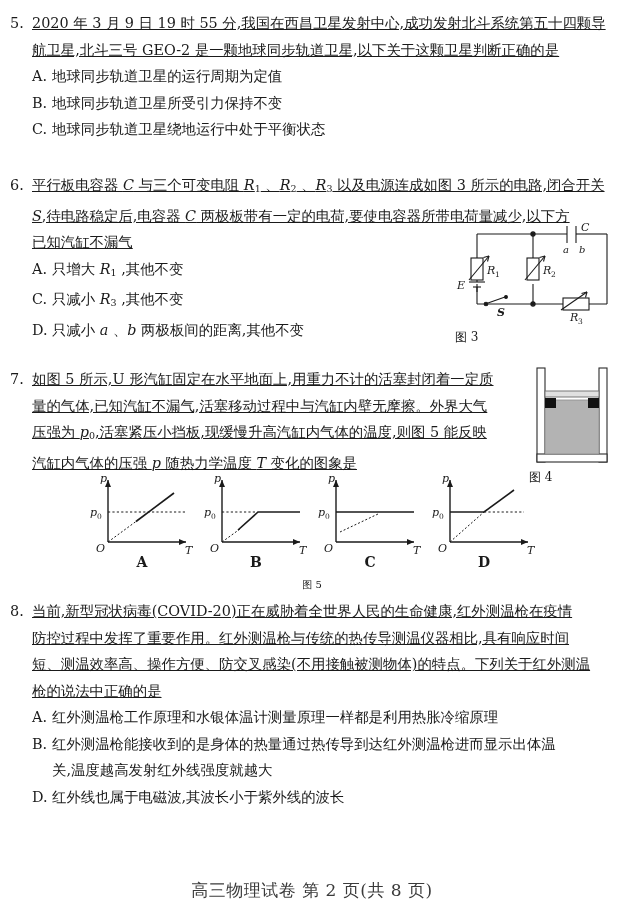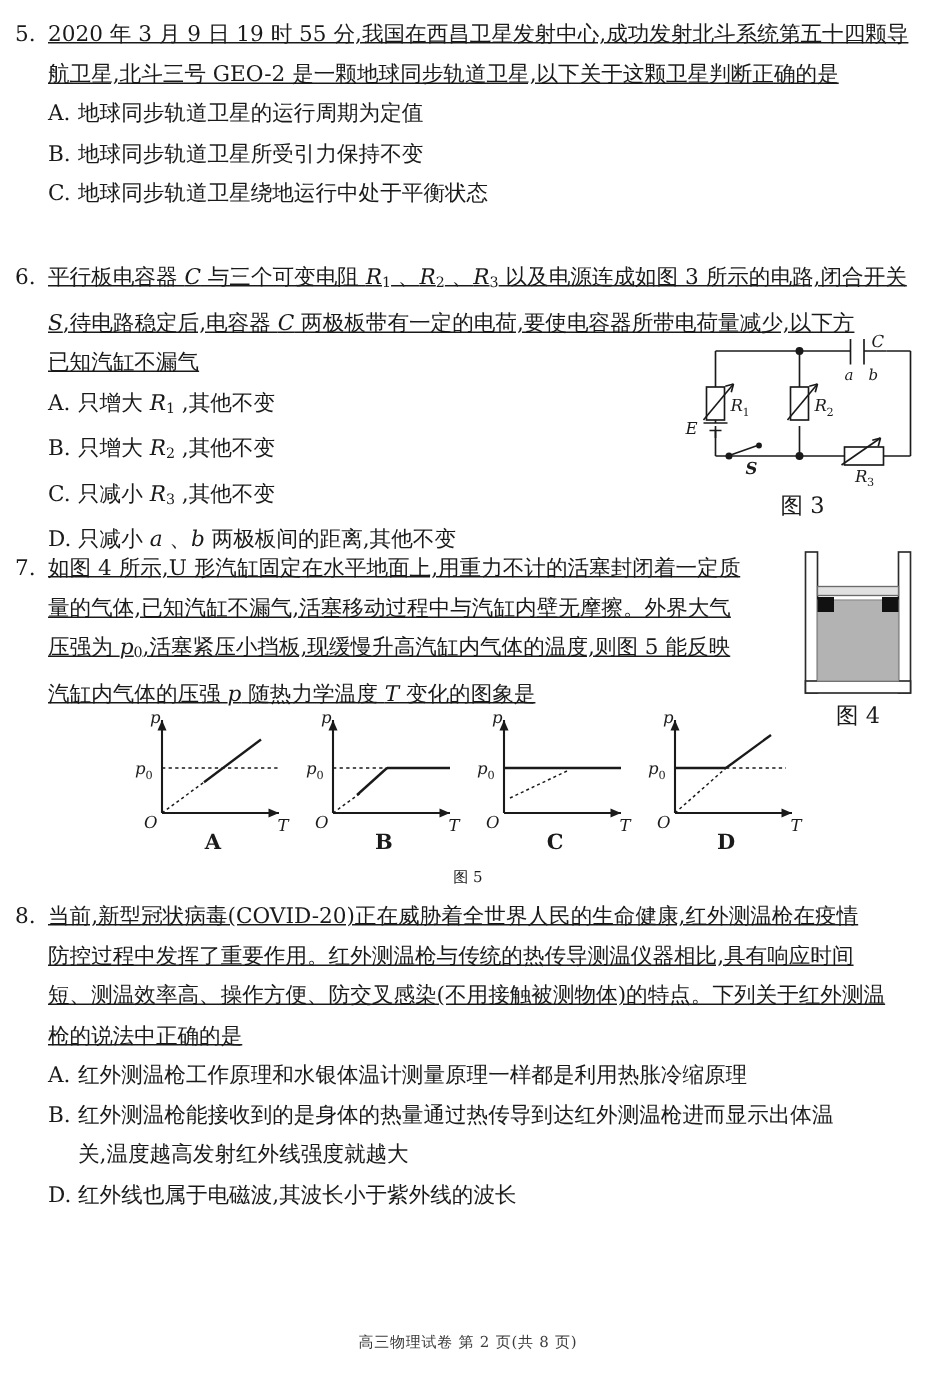--- a/index.html
+++ b/index.html
@@ -53,22 +53,22 @@
 
   
   .fig3-wrap {
     position: absolute;
     left: 455px;
     top: 222px;
     width: 160px;
     height: 120px;
   }
   .fig-cap {
-    text-align: center;
-    font-size: 15px;
+    text-align: left;
+    font-size: 12px;
     line-height: 15px;
   }
 
   
   .fig4-wrap {
     position: absolute;
     left: 529px;
     top: 366px;
     width: 86px;
     height: 118px;
@@ -105,21 +105,21 @@
     font-size: 10px;
   }
 
   
   .footer {
     position: absolute;
     left: 0;
     bottom: 16px;
     width: 624px;
     text-align: center;
-    font-size: 10px;
+    font-size: 17px;
     color: #3a3a3a;
     letter-spacing: 0.5px;
   }
 
   svg { display: block; }
   svg text { font-family: "DejaVu Serif", "Liberation Serif", serif; }
 </style>
 </head>
 <body>
 
@@ -144,23 +144,20 @@
   <div class="q" style="position:absolute; left:10px; top:172px; width:604px;">
     <div class="q-line">
       <span class="num">6.</span><span>平行板电容器 <span class="it">C</span> 与三个可变电阻 <span class="it">R</span><span class="sub">1</span> 、<span class="it">R</span><span class="sub">2</span> 、<span class="it">R</span><span class="sub">3</span> 以及电源连成如图 3 所示的电路,闭合开关</span>
     </div>
     <div class="q-line indent">
       <span class="it">S</span>,待电路稳定后,电容器 <span class="it">C</span> 两极板带有一定的电荷,要使电容器所带电荷量减少,以下方
     </div>
     <div class="q-line indent">已知汽缸不漏气</div>
     <div class="opt">
       <span class="opt-label">A.</span><span>只增大 <span class="it">R</span><span class="sub">1</span> ,其他不变</span>
-    </div>
-    <div class="opt">
-      <span class="opt-label">B.</span><span>只增大 <span class="it">R</span><span class="sub">2</span> ,其他不变</span>
     </div>
     <div class="opt">
       <span class="opt-label">C.</span><span>只减小 <span class="it">R</span><span class="sub">3</span> ,其他不变</span>
     </div>
     <div class="opt">
       <span class="opt-label">D.</span><span>只减小 <span class="it">a</span> 、<span class="it">b</span> 两极板间的距离,其他不变</span>
     </div>
   </div>
 
   <div class="fig3-wrap">
@@ -221,21 +218,21 @@
         <text x="123" y="102" font-size="7.5" font-style="normal">3</text>
         <text x="2" y="67">E</text>
         <text x="42" y="94" font-weight="bold">S</text>
       </g>
     </svg>
     <div class="fig-cap" style="margin-top:6px;">图 3</div>
   </div>
 
   <div class="q" style="position:absolute; left:10px; top:366px; width:604px;">
     <div class="q-line">
-      <span class="num">7.</span><span>如图 4 所示,U 形汽缸固定在水平地面上,用重力不计的活塞封闭着一定质</span>
+      <span class="num">7.</span><span>如图 5 所示,U 形汽缸固定在水平地面上,用重力不计的活塞封闭着一定质</span>
     </div>
     <div class="q-line indent">量的气体,已知汽缸不漏气,活塞移动过程中与汽缸内壁无摩擦。外界大气</div>
     <div class="q-line indent">压强为 <span class="it">p</span><span class="sub">0</span>,活塞紧压小挡板,现缓慢升高汽缸内气体的温度,则图 5 能反映</div>
     <div class="q-line indent">汽缸内气体的压强 <span class="it">p</span> 随热力学温度 <span class="it">T</span> 变化的图象是</div>
   </div>
 
   <div class="fig4-wrap">
     <svg width="86" height="100" viewBox="0 0 86 100">
       <g stroke="#2b2b2b" fill="none">
 

